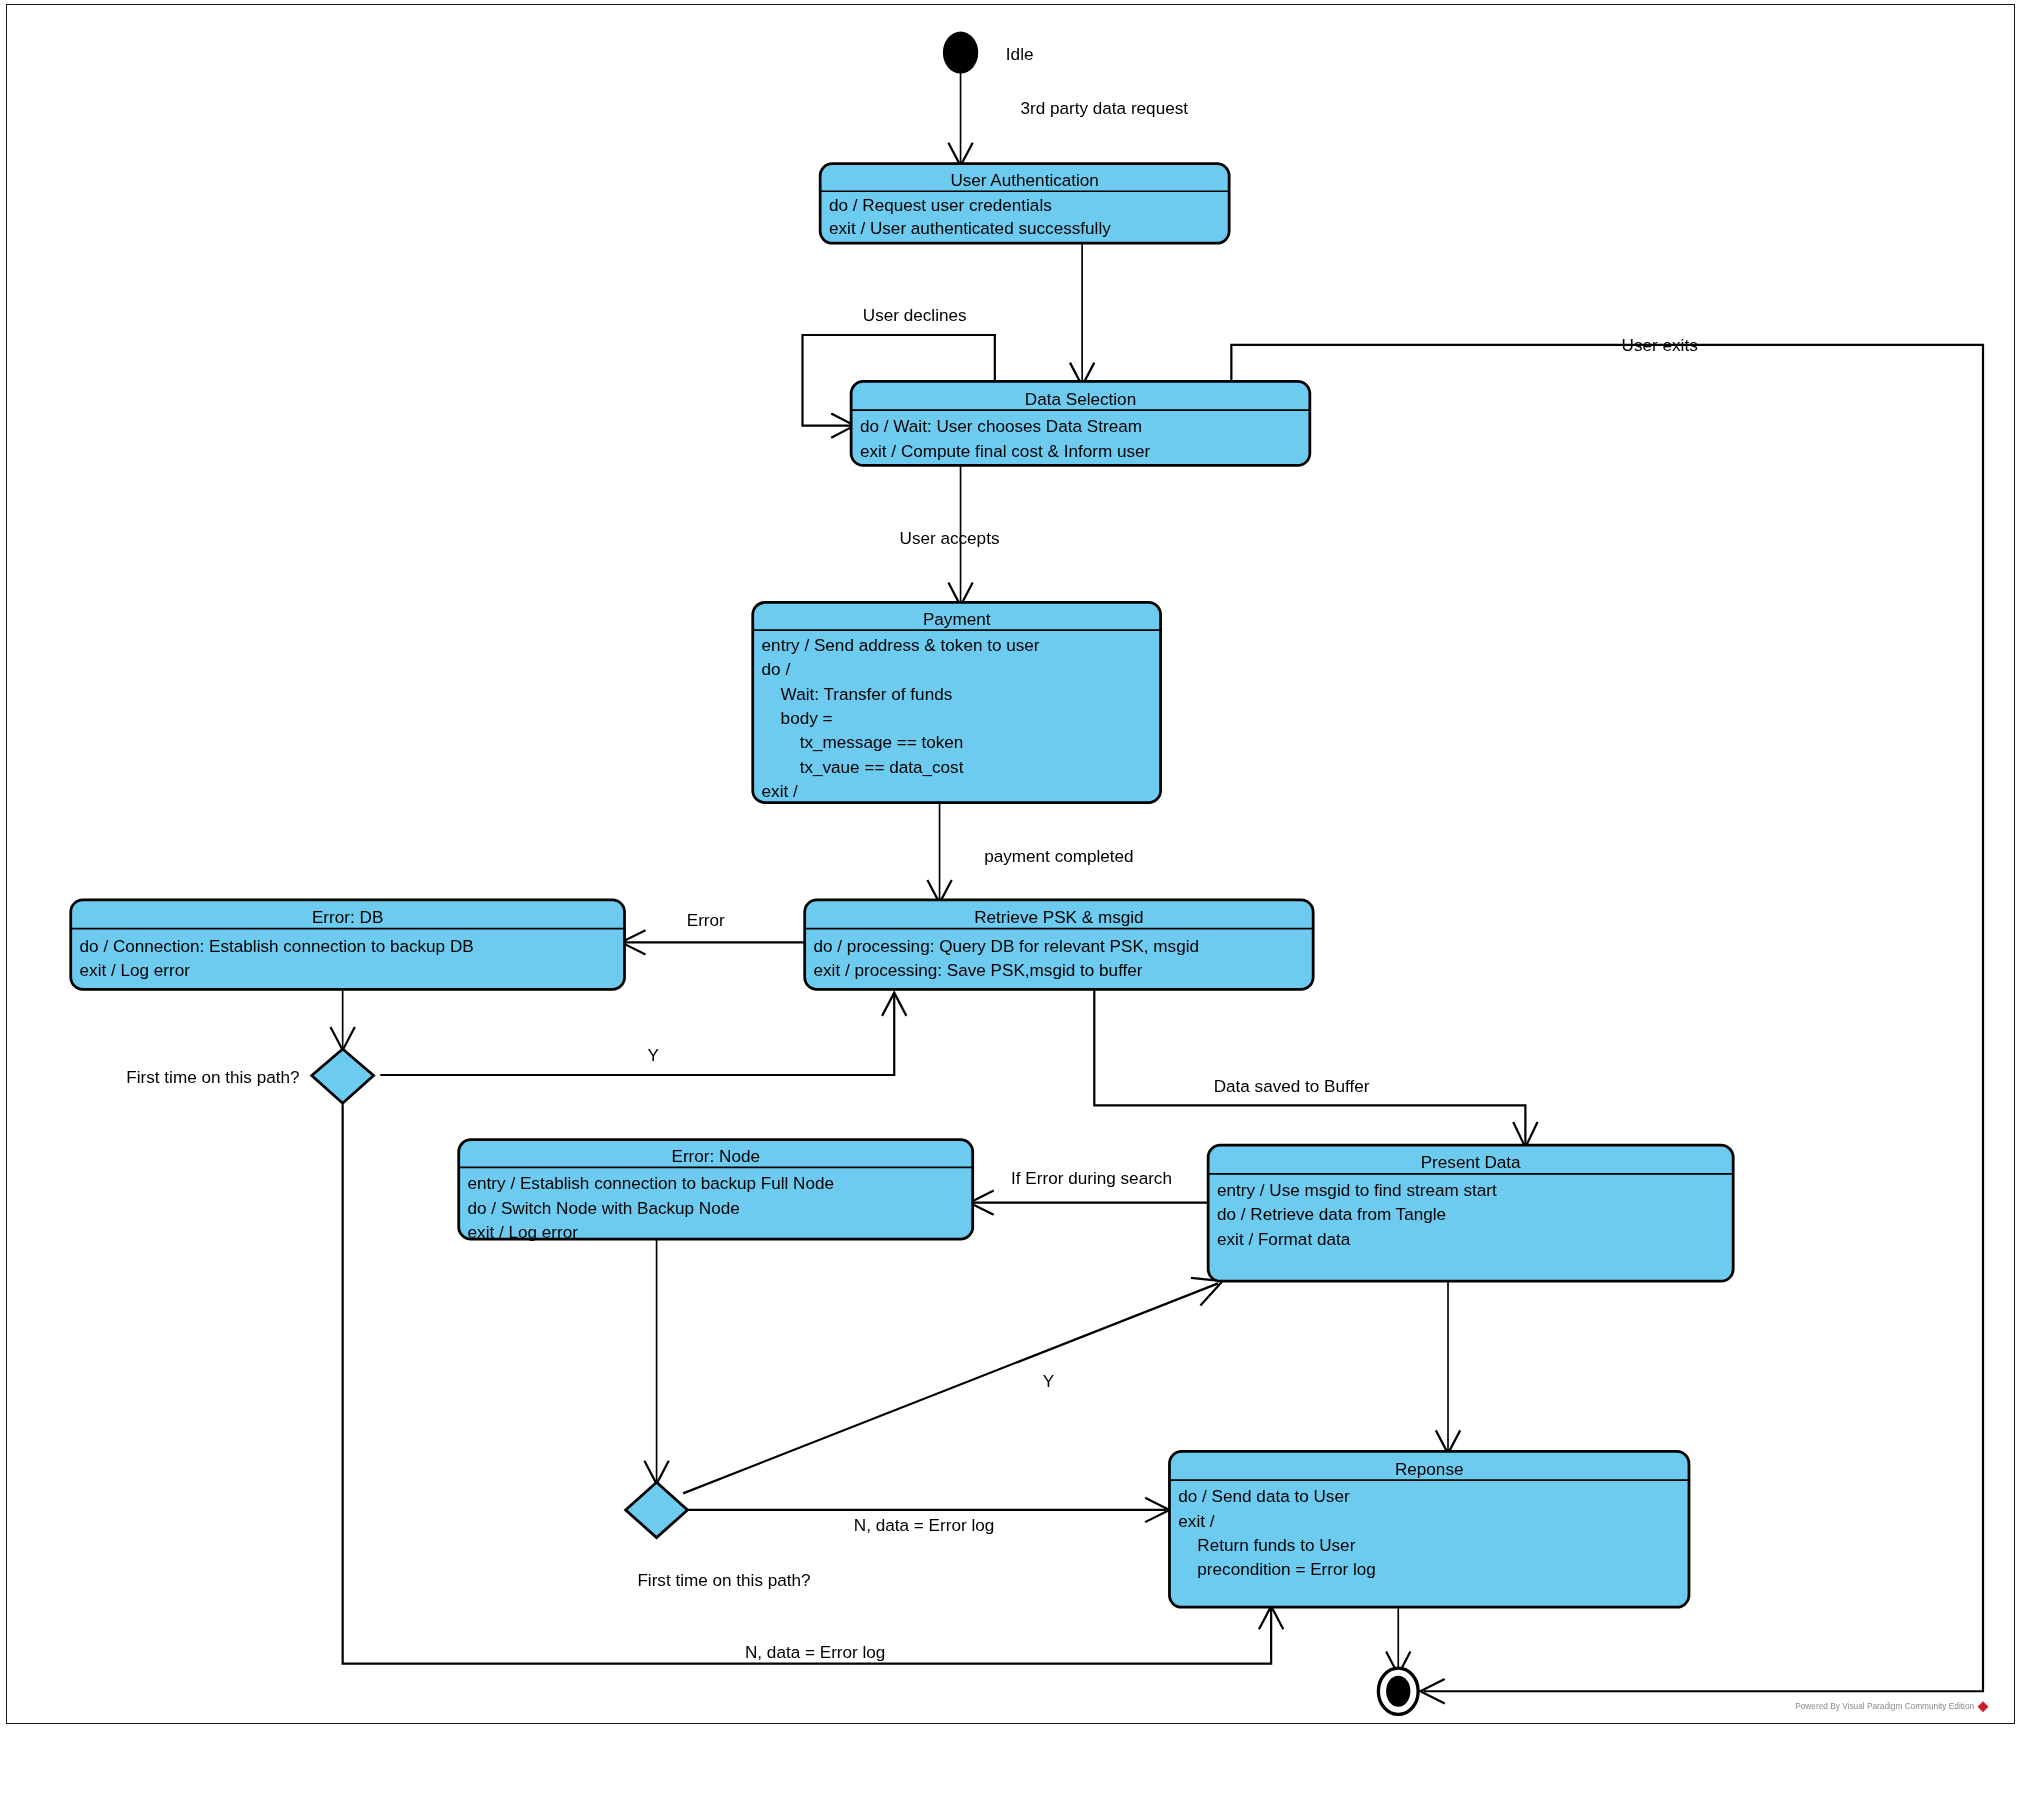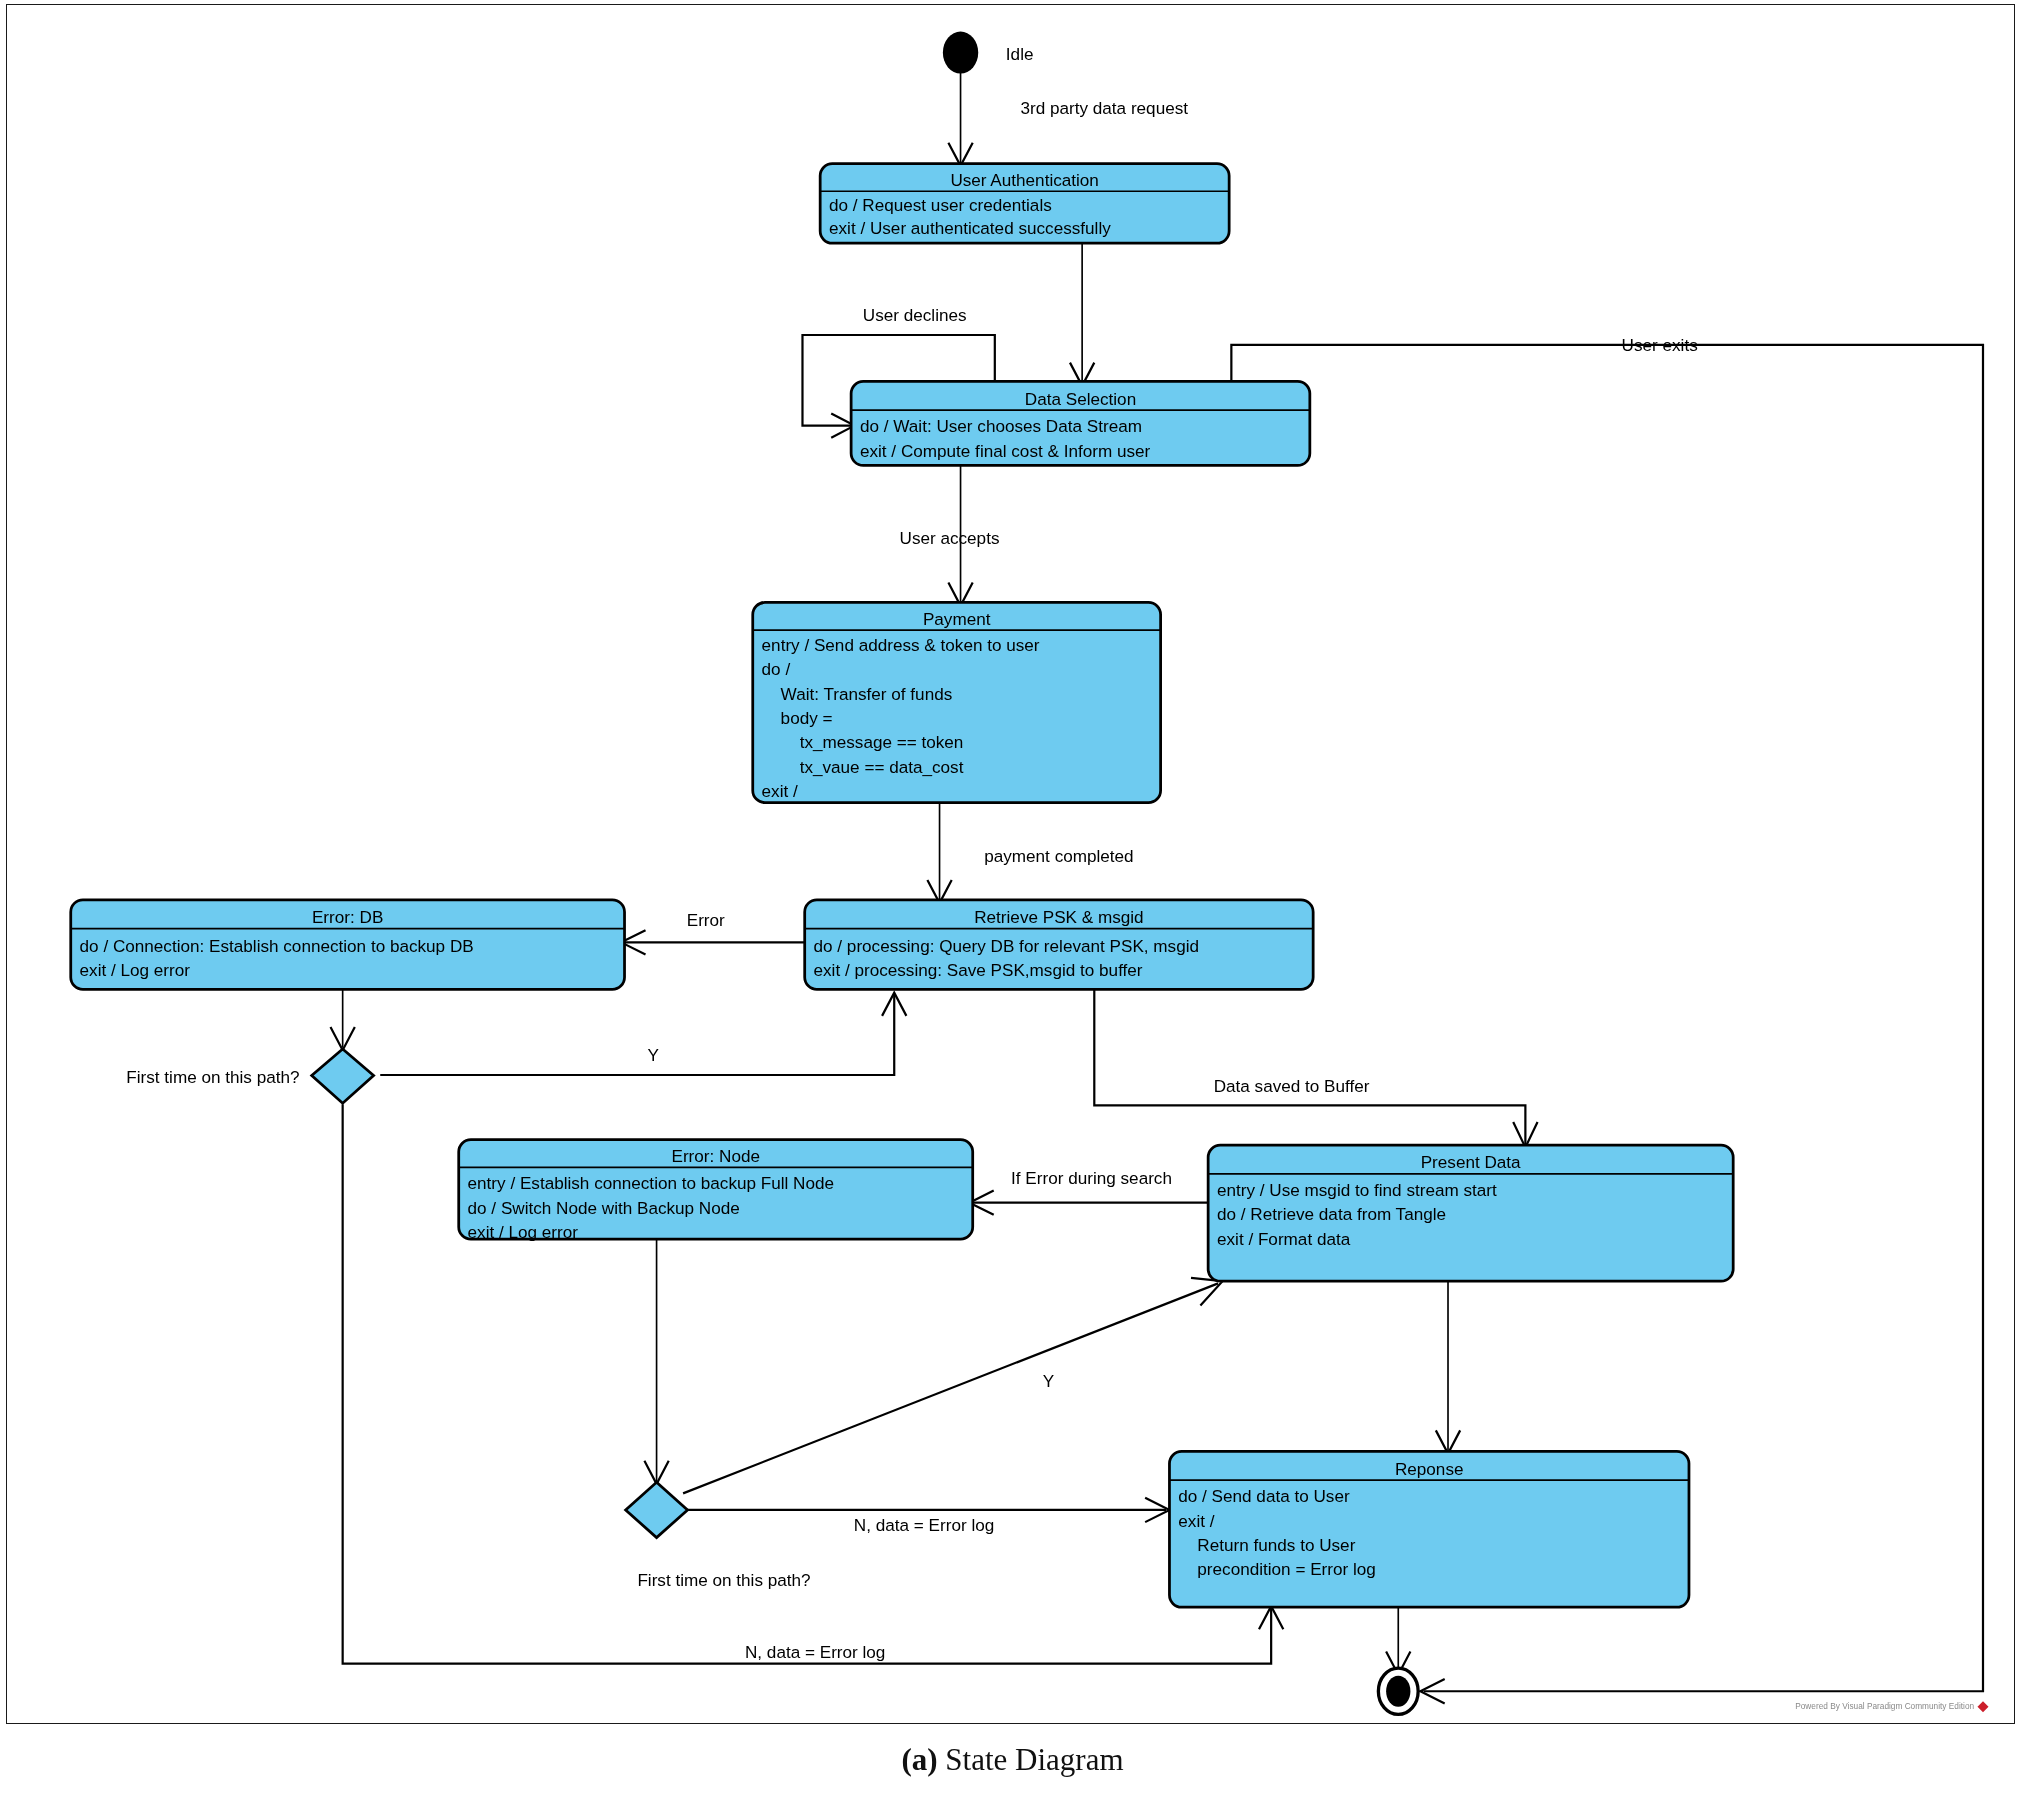--- a/index.html
+++ b/index.html
@@ -281,18 +281,15 @@
     <text class="edge-label" x="2337" y="1976">Data saved to Buffer</text>
     <text class="edge-label" x="1975" y="2143">If Error during search</text>
     <text class="edge-label" x="1897" y="2510">Y</text>
     <text class="edge-label" x="1672" y="2770">N, data = Error log</text>
     <text class="edge-label" x="1475" y="3000">N,  data = Error log</text>
 
     <text class="watermark" x="3572" y="3092">Powered By Visual Paradigm Community Edition</text>
     <polygon class="vp-diamond" points="3588,3078 3598,3088 3588,3098 3578,3088"></polygon>
   </svg>
 
-  <div id="caption">
-    <span class="cap-label">(a)</span><span> State Diagram</span>
-  </div>
 
 </div>
 
 
 </body></html>

